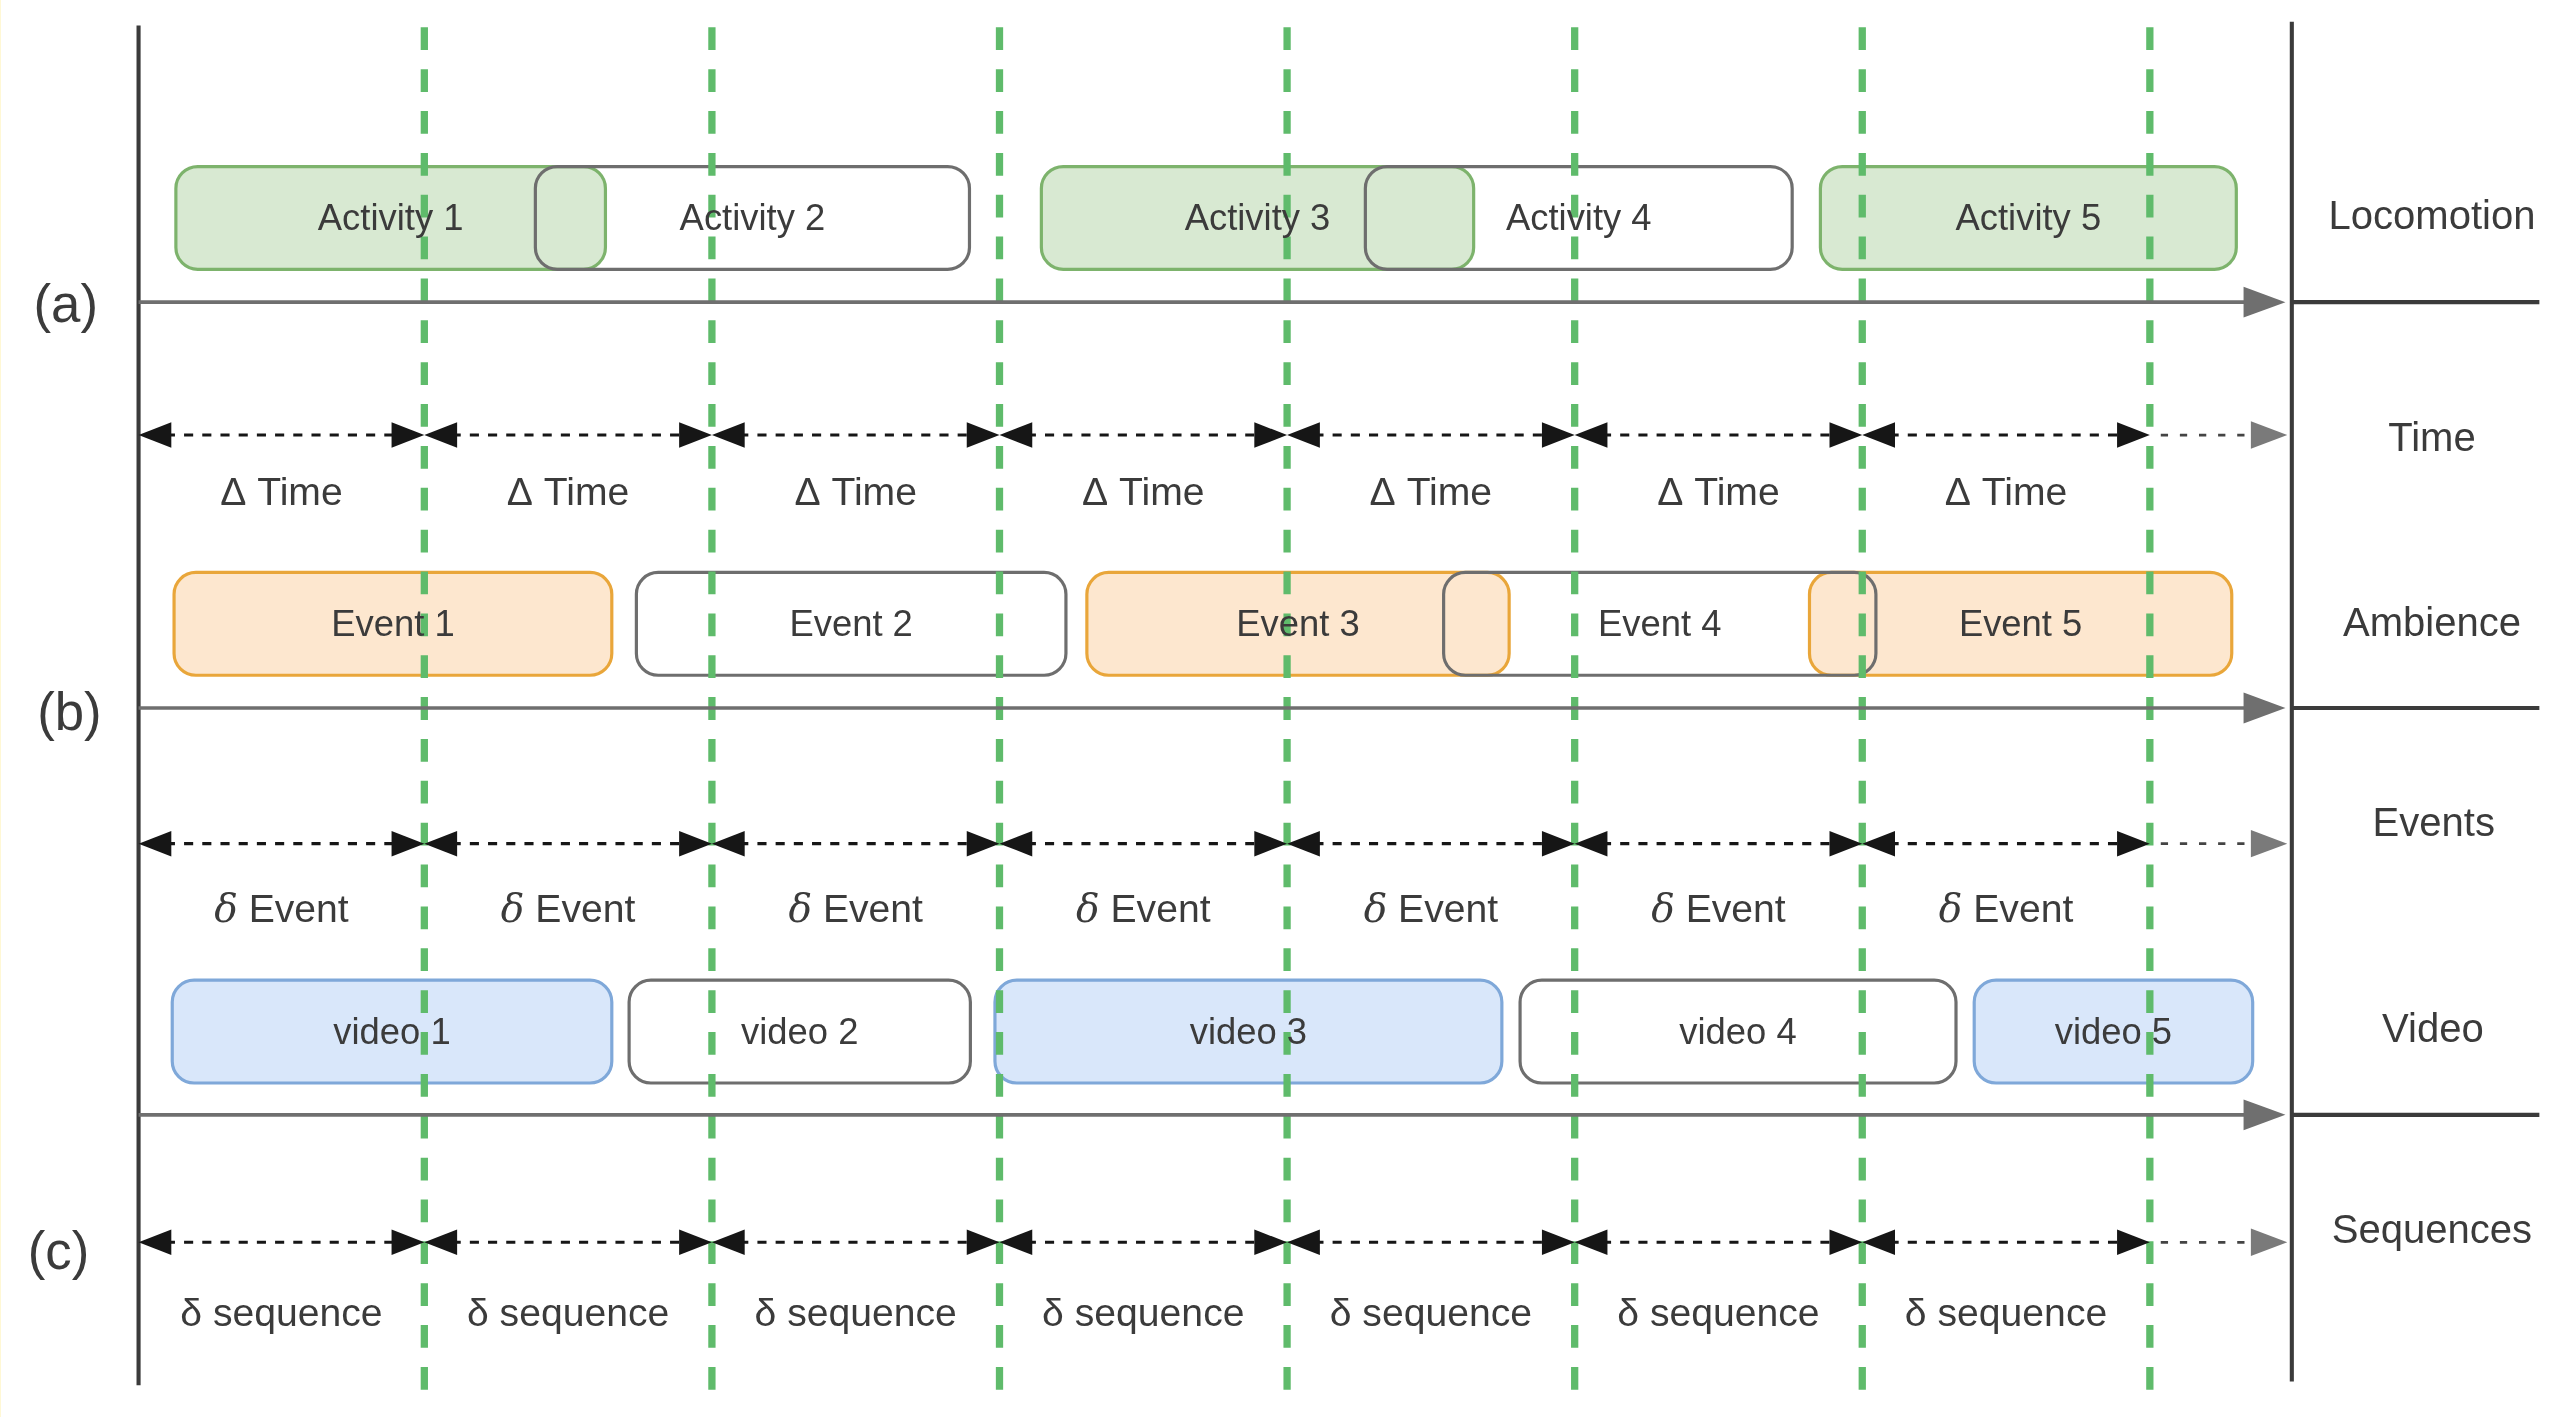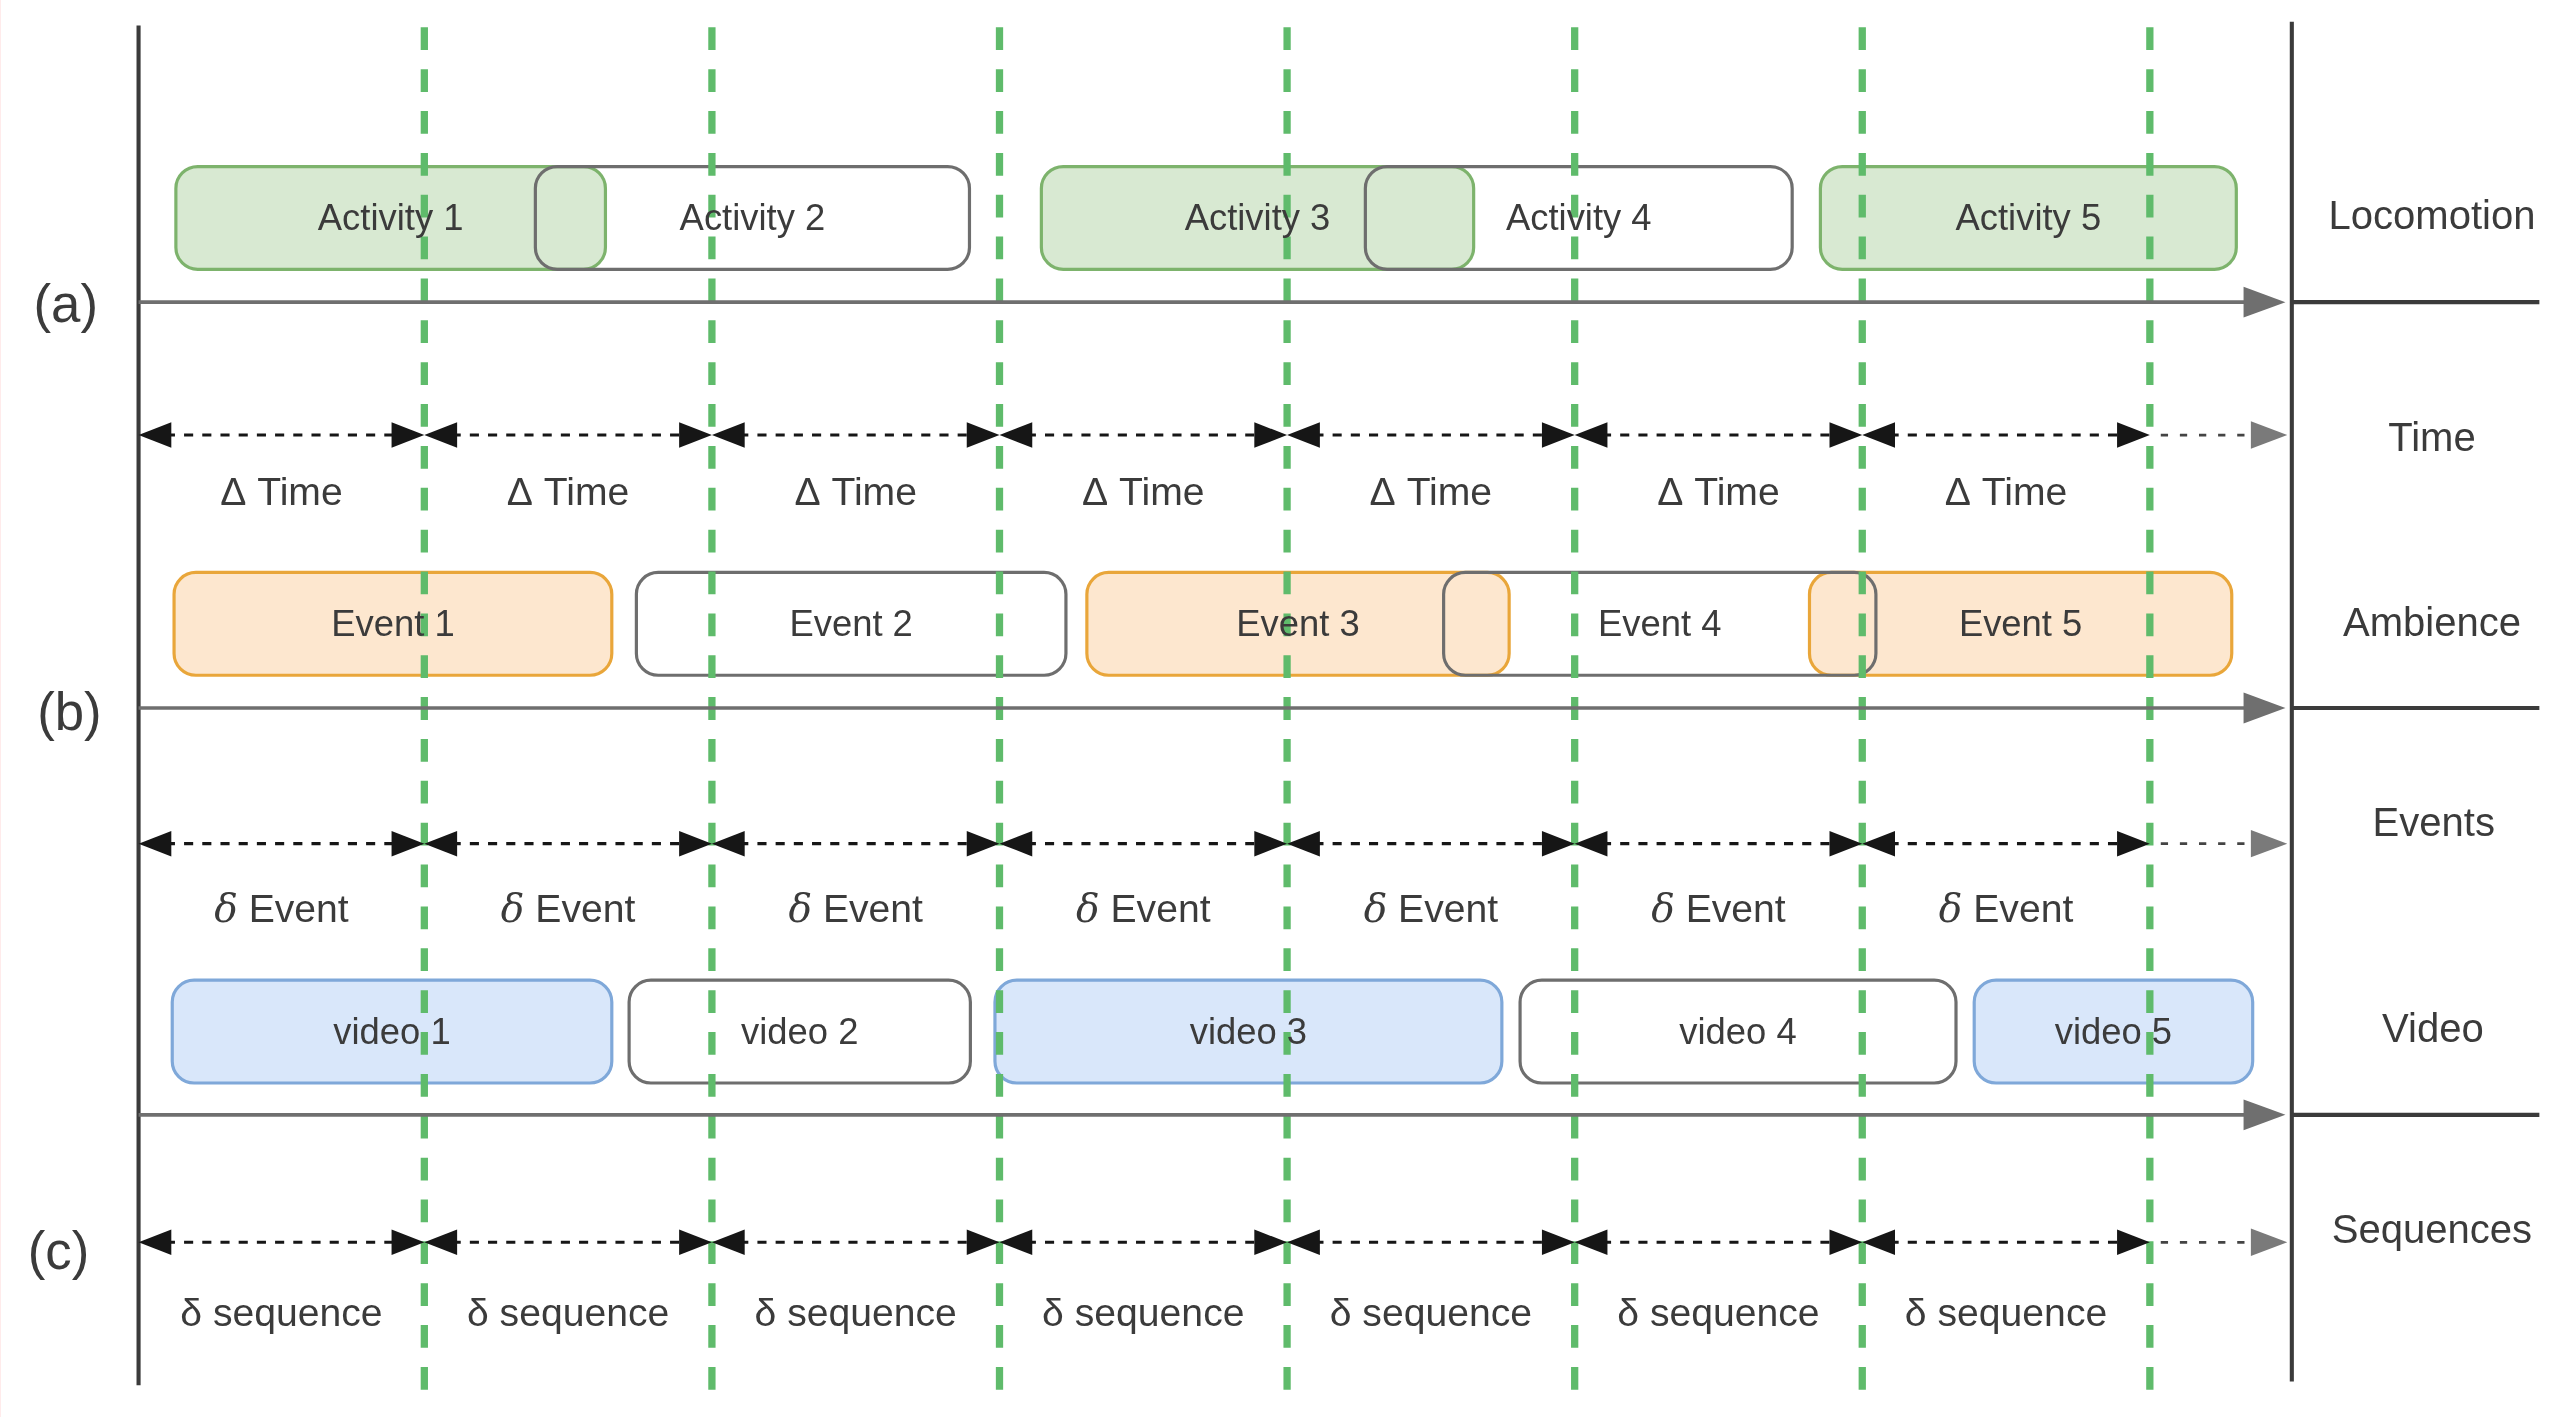--- a/index.html
+++ b/index.html
@@ -1,18 +1,18 @@
 <!DOCTYPE html>
 <html style="font-size:14.6px"><head>
 <meta charset="utf-8">
 <style>
   html,body{margin:0;padding:0;background:#ffffff;}
   body{width:2576px;height:1417px;overflow:hidden;}
   svg text{font-family:"Liberation Sans","DejaVu Sans",sans-serif;}
-  #stage{position:relative;width:2256px;height:1417px;background:#fca5a5;}
+  #stage{position:relative;width:2256px;height:1417px;background:#fde047;}
 </style>
 </head>
 <body>
 
 <div id="stage">
   <svg id="diagram" width="2576" height="1417" viewBox="0 0 2830 1557" xmlns="http://www.w3.org/2000/svg">
       <rect x="0" y="0" width="2830" height="1557" fill="#ffffff"></rect>
       <g>
         <rect x="193" y="183" width="472" height="113" rx="24" ry="24" fill="#d8e9d2" stroke="#7db36c" stroke-width="3.5"></rect>
         <rect x="1144" y="183" width="475" height="113" rx="24" ry="24" fill="#d8e9d2" stroke="#7db36c" stroke-width="3.5"></rect>

